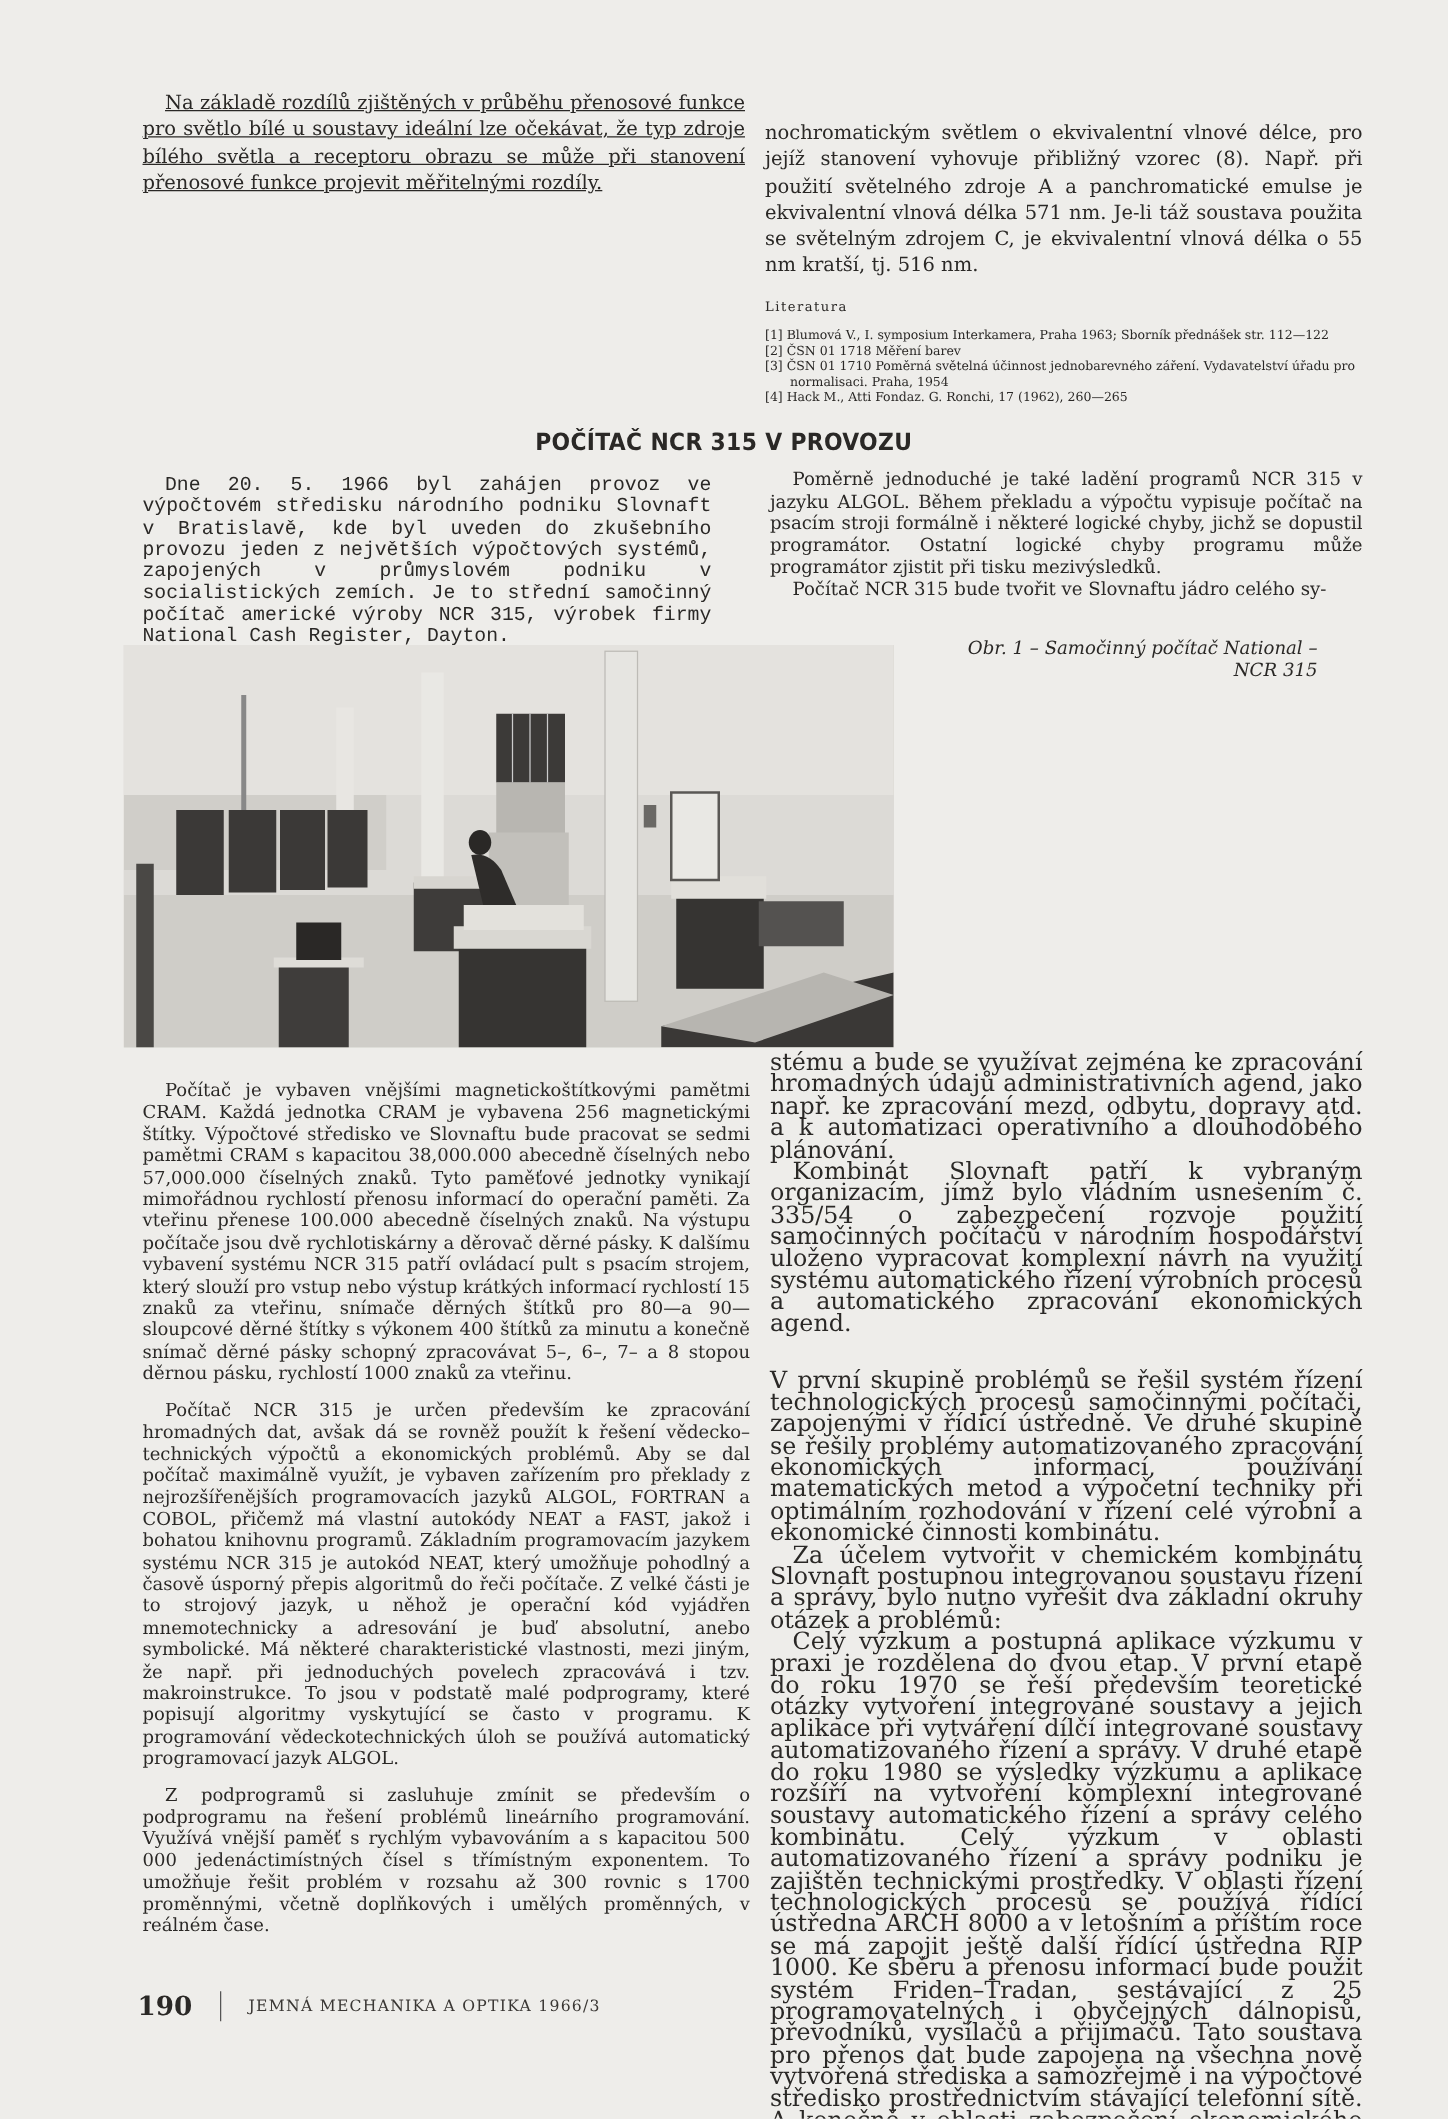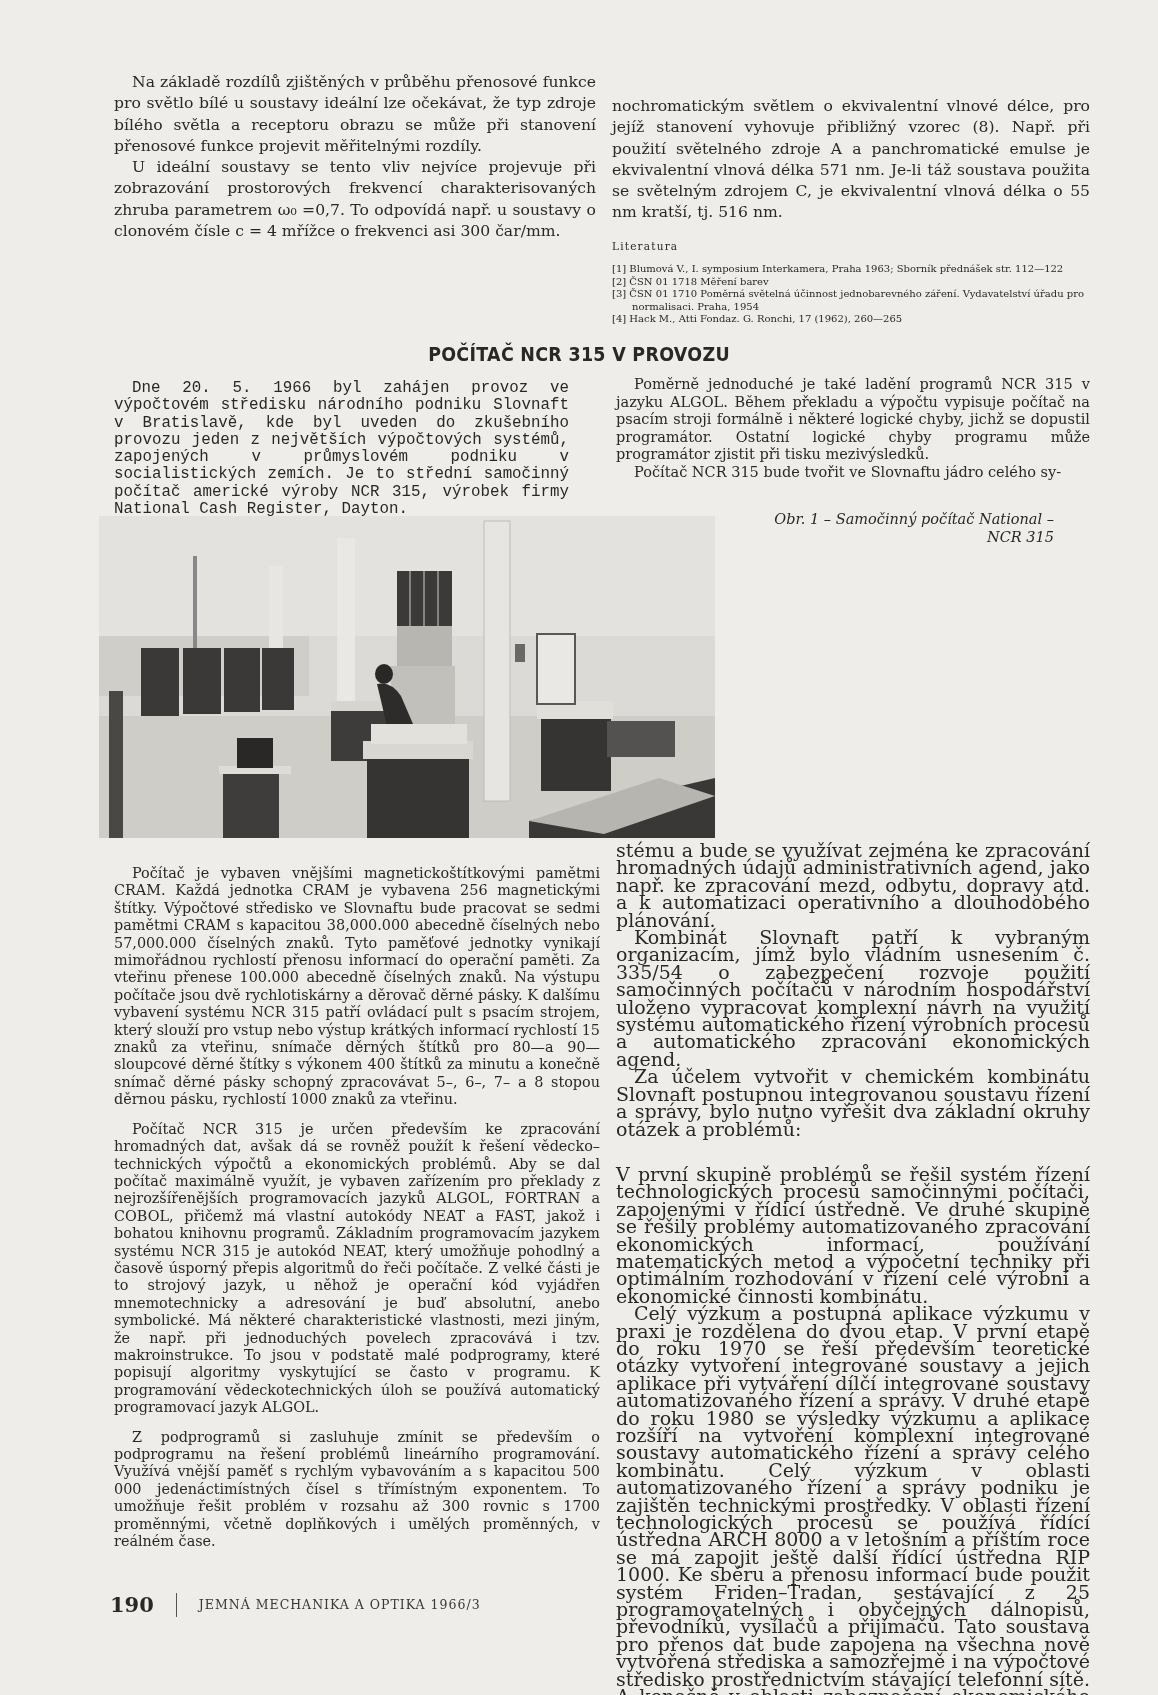--- a/index.html
+++ b/index.html
@@ -5,21 +5,21 @@
   html, body { margin: 0; padding: 0; }
   body {
     width: 1158px; height: 1695px; position: relative; overflow: hidden;
     background: #eeedea;
     font-family: "DejaVu Serif", "Liberation Serif", serif;
     color: #2a2826;
   }
   .col { position: absolute; text-align: justify; }
   .p { margin: 0; text-indent: 18px; }
   .p.noind { text-indent: 0; margin-top: 28px; }
-  .top-left { left: 114px; top: 72px; width: 482px; font-size: 15.6px; line-height: 21.3px; }
+  .top-left { left: 114px; top: 72px; width: 482px; font-size: 15.6px; line-height: 21.3px; text-decoration: underline; }
   .top-right { left: 612px; top: 68px; width: 478px; font-size: 15.6px; line-height: 21.3px; }
   .lit-title { font-size: 10.5px; letter-spacing: 1.2px; margin-top: 12px; margin-bottom: 6px; }
   .refs { font-size: 10px; line-height: 12.6px; margin: 0; padding: 0; list-style: none; }
   .refs li { padding-left: 20px; text-indent: -20px; text-align: left; }
   .title {
     position: absolute; left: 0; width: 1158px; top: 343px; text-align: center;
     font-family: "DejaVu Sans", "Liberation Sans", sans-serif; font-weight: bold;
     font-size: 19px; letter-spacing: 0.3px; color: #2a2826; transform: scaleX(0.92);
   }
   .intro-left { left: 114px; top: 380px; width: 455px; font-family: Liberation Mono, monospace; font-size: 15.8px; line-height: 17.3px; }
@@ -41,21 +41,20 @@
   }
   .pg { font-family: "DejaVu Serif", serif; font-weight: bold; font-size: 21px; color: #2a2826; }
   .bar { width: 1px; height: 24px; background: #555; }
   .jn { font-size: 12.5px; letter-spacing: 1px; color: #3a3734; }
 </style>
 </head>
 <body>
 
 <div class="col top-left">
   <p class="p">Na základě rozdílů zjištěných v průběhu přenosové funkce pro světlo bílé u soustavy ideální lze očekávat, že typ zdroje bílého světla a receptoru obrazu se může při stanovení přenosové funkce projevit měřitelnými rozdíly.</p>
-  <p class="p">U ideální soustavy se tento vliv nejvíce projevuje při zobrazování prostorových frekvencí charakterisovaných zhruba parametrem ω₀ =0,7. To odpovídá např. u soustavy o clonovém čísle c = 4 mřížce o frekvenci asi 300 čar/mm.</p>
 </div>
 
 <div class="col top-right">
   <p class="p noind">nochromatickým světlem o ekvivalentní vlnové délce, pro jejíž stanovení vyhovuje přibližný vzorec (8). Např. při použití světelného zdroje A a panchromatické emulse je ekvivalentní vlnová délka 571 nm. Je-li táž soustava použita se světelným zdrojem C, je ekvivalentní vlnová délka o 55 nm kratší, tj. 516 nm.</p>
   <div class="lit-title">Literatura</div>
   <ul class="refs">
     <li>[1] Blumová V., I. symposium Interkamera, Praha 1963; Sborník přednášek str. 112—122</li>
     <li>[2] ČSN 01 1718 Měření barev</li>
     <li>[3] ČSN 01 1710 Poměrná světelná účinnost jednobarevného záření. Vydavatelství úřadu pro normalisaci. Praha, 1954</li>
     <li>[4] Hack M., Atti Fondaz. G. Ronchi, 17 (1962), 260—265</li>
@@ -136,22 +135,22 @@
   <p class="p">Počítač je vybaven vnějšími magnetickoštítkovými pamětmi CRAM. Každá jednotka CRAM je vybavena 256 magnetickými štítky. Výpočtové středisko ve Slovnaftu bude pracovat se sedmi pamětmi CRAM s kapacitou 38,000.000 abecedně číselných nebo 57,000.000 číselných znaků. Tyto paměťové jednotky vynikají mimořádnou rychlostí přenosu informací do operační paměti. Za vteřinu přenese 100.000 abecedně číselných znaků. Na výstupu počítače jsou dvě rychlotiskárny a děrovač děrné pásky. K dalšímu vybavení systému NCR 315 patří ovládací pult s psacím strojem, který slouží pro vstup nebo výstup krátkých informací rychlostí 15 znaků za vteřinu, snímače děrných štítků pro 80—a 90— sloupcové děrné štítky s výkonem 400 štítků za minutu a konečně snímač děrné pásky schopný zpracovávat 5–, 6–, 7– a 8 stopou děrnou pásku, rychlostí 1000 znaků za vteřinu.</p>
   <div class="gap"></div>
   <p class="p">Počítač NCR 315 je určen především ke zpracování hromadných dat, avšak dá se rovněž použít k řešení vědecko–technických výpočtů a ekonomických problémů. Aby se dal počítač maximálně využít, je vybaven zařízením pro překlady z nejrozšířenějších programovacích jazyků ALGOL, FORTRAN a COBOL, přičemž má vlastní autokódy NEAT a FAST, jakož i bohatou knihovnu programů. Základním programovacím jazykem systému NCR 315 je autokód NEAT, který umožňuje pohodlný a časově úsporný přepis algoritmů do řeči počítače. Z velké části je to strojový jazyk, u něhož je operační kód vyjádřen mnemotechnicky a adresování je buď absolutní, anebo symbolické. Má některé charakteristické vlastnosti, mezi jiným, že např. při jednoduchých povelech zpracovává i tzv. makroinstrukce. To jsou v podstatě malé podprogramy, které popisují algoritmy vyskytující se často v programu. K programování vědeckotechnických úloh se používá automatický programovací jazyk ALGOL.</p>
   <div class="gap"></div>
   <p class="p">Z podprogramů si zasluhuje zmínit se především o podprogramu na řešení problémů lineárního programování. Využívá vnější paměť s rychlým vybavováním a s kapacitou 500 000 jedenáctimístných čísel s třímístným exponentem. To umožňuje řešit problém v rozsahu až 300 rovnic s 1700 proměnnými, včetně doplňkových i umělých proměnných, v reálném čase.</p>
 </div>
 
 <div class="col bottom-right">
   <p class="p noind">stému a bude se využívat zejména ke zpracování hromadných údajů administrativních agend, jako např. ke zpracování mezd, odbytu, dopravy atd. a k automatizaci operativního a dlouhodobého plánování.</p>
   <p class="p">Kombinát Slovnaft patří k vybraným organizacím, jímž bylo vládním usnesením č. 335/54 o zabezpečení rozvoje použití samočinných počítačů v národním hospodářství uloženo vypracovat komplexní návrh na využití systému automatického řízení výrobních procesů a automatického zpracování ekonomických agend.</p>
+  <p class="p noind">V první skupině problémů se řešil systém řízení technologických procesů samočinnými počítači, zapojenými v řídicí ústředně. Ve druhé skupině se řešily problémy automatizovaného zpracování ekonomických informací, používání matematických metod a výpočetní techniky při optimálním rozhodování v řízení celé výrobní a ekonomické činnosti kombinátu.</p>
   <p class="p">Za účelem vytvořit v chemickém kombinátu Slovnaft postupnou integrovanou soustavu řízení a správy, bylo nutno vyřešit dva základní okruhy otázek a problémů:</p>
-  <p class="p noind">V první skupině problémů se řešil systém řízení technologických procesů samočinnými počítači, zapojenými v řídicí ústředně. Ve druhé skupině se řešily problémy automatizovaného zpracování ekonomických informací, používání matematických metod a výpočetní techniky při optimálním rozhodování v řízení celé výrobní a ekonomické činnosti kombinátu.</p>
   <p class="p">Celý výzkum a postupná aplikace výzkumu v praxi je rozdělena do dvou etap. V první etapě do roku 1970 se řeší především teoretické otázky vytvoření integrované soustavy a jejich aplikace při vytváření dílčí integrované soustavy automatizovaného řízení a správy. V druhé etapě do roku 1980 se výsledky výzkumu a aplikace rozšíří na vytvoření komplexní integrované soustavy automatického řízení a správy celého kombinátu. Celý výzkum v oblasti automatizovaného řízení a správy podniku je zajištěn technickými prostředky. V oblasti řízení technologických procesů se používá řídící ústředna ARCH 8000 a v letošním a příštím roce se má zapojit ještě další řídící ústředna RIP 1000. Ke sběru a přenosu informací bude použit systém Friden–Tradan, sestávající z 25 programovatelných i obyčejných dálnopisů, převodníků, vysílačů a přijímačů. Tato soustava pro přenos dat bude zapojena na všechna nově vytvořená střediska a samozřejmě i na výpočtové středisko prostřednictvím stávající telefonní sítě. A konečně v oblasti zabezpečení ekonomického výzkumu byl právě uveden do provozu střední samočinný počítač NCR 315, který, jak jsme již výše uvedli, bude tvořit jádro celého automatizovaného systému.</p>
 </div>
 
 <div class="footer">
   <span class="pg">190</span>
   <span class="bar"></span>
   <span class="jn">JEMNÁ MECHANIKA A OPTIKA 1966/3</span>
 </div>
 
 </body></html>

